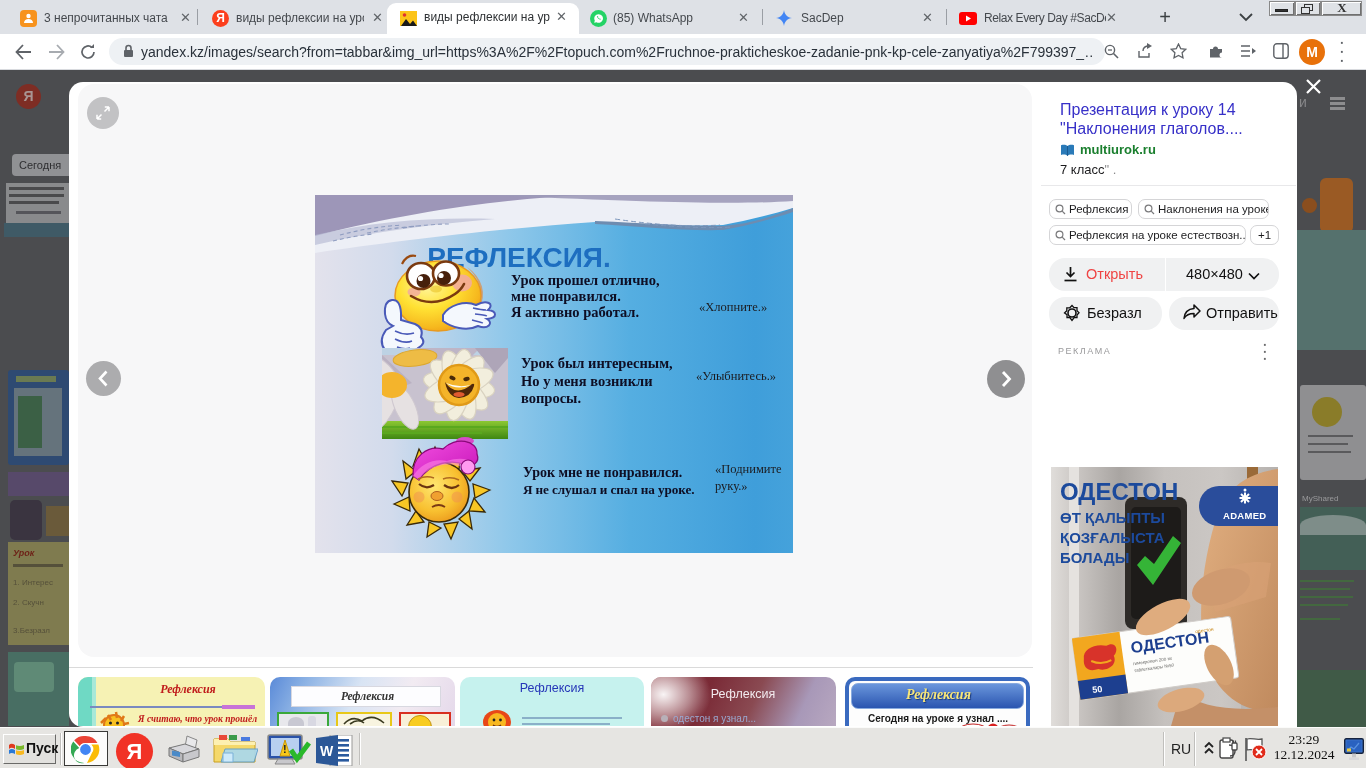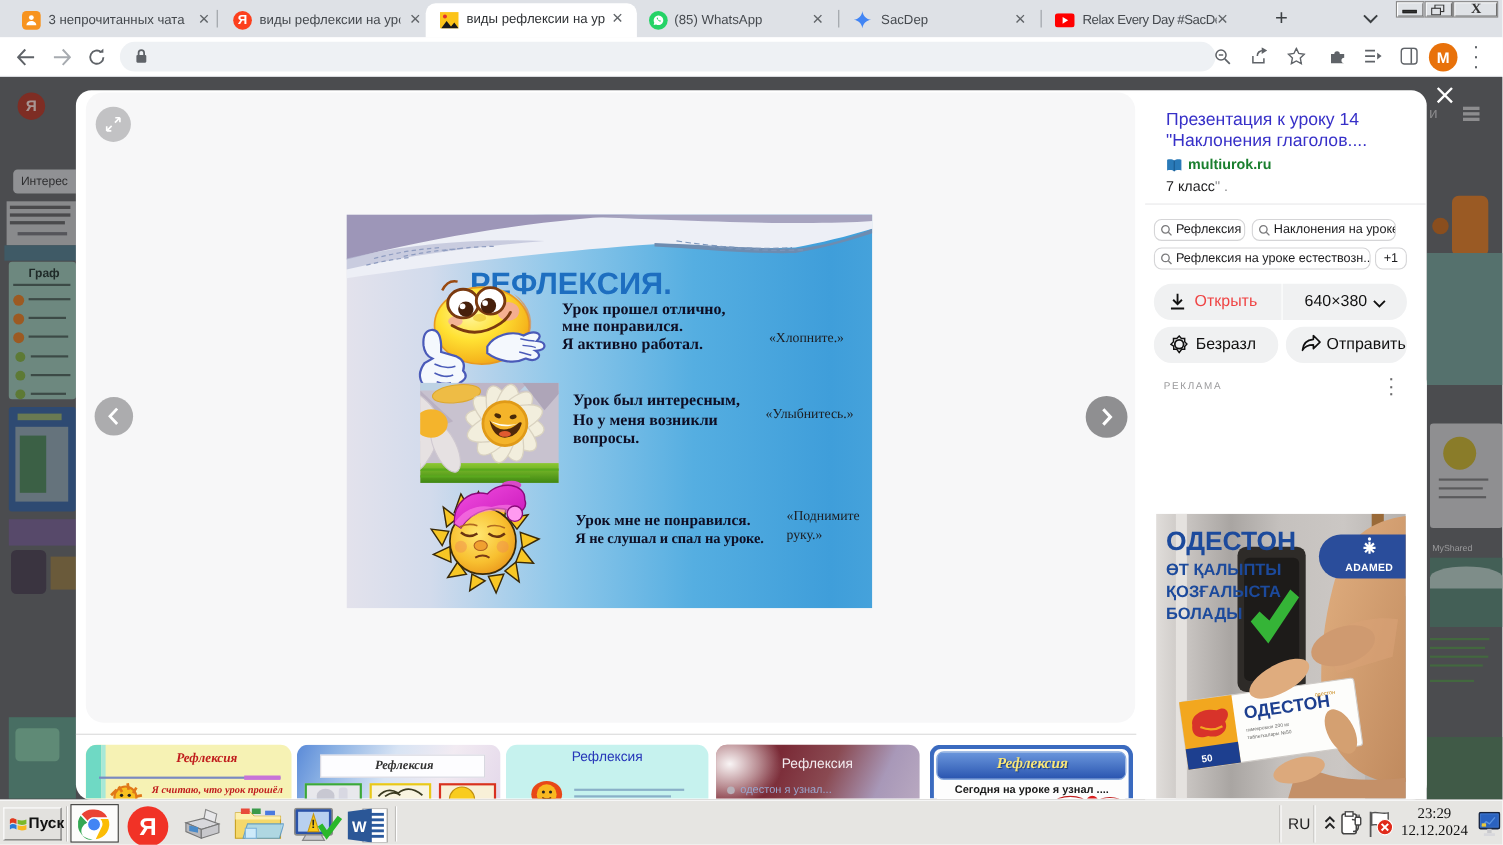--- a/index.html
+++ b/index.html
@@ -94,20 +94,21 @@
     </svg>
   <svg class="abs" style="left:80px;top:10px" width="16" height="16" viewBox="0 0 16 16">
       <path d="M14 8a6 6 0 1 1-2-4.5" stroke="#5f6368" stroke-width="1.7" fill="none"></path>
       <path d="M14 0v4h-4z" fill="#5f6368"></path>
     </svg>
   <div class="abs" style="left:109px;top:4px;width:996px;height:27px;border-radius:14px;background:#eef1f4"></div>
   <svg class="abs" style="left:123px;top:10px" width="11" height="14" viewBox="0 0 11 14">
       <rect x="1" y="6" width="9" height="7" rx="1" fill="#5f6368"></rect>
       <path d="M3 6V4a2.5 2.5 0 0 1 5 0v2" stroke="#5f6368" stroke-width="1.6" fill="none"></path>
     </svg>
+  <div class="abs" style="left:141px;top:10px;width:952px;font-size:14px;color:#29313a;letter-spacing:0px;white-space:nowrap;overflow:hidden">yandex.kz/images/search?from=tabbar&amp;img_url=https%3A%2F%2Ftopuch.com%2Fruchnoe-prakticheskoe-zadanie-pnk-kp-cele-zanyatiya%2F799397_…</div>
   <svg class="abs" style="left:1104px;top:10px" width="15" height="15" viewBox="0 0 15 15">
       <circle cx="6" cy="6" r="4.6" stroke="#5f6368" stroke-width="1.4" fill="none"></circle>
       <path d="M9.5 9.5L14 14" stroke="#5f6368" stroke-width="1.6"></path>
       <path d="M4 6h4" stroke="#5f6368" stroke-width="1.3"></path>
     </svg>
   <svg class="abs" style="left:1137px;top:9px" width="16" height="16" viewBox="0 0 16 16">
       <path d="M2 8v6h10v-4" stroke="#5f6368" stroke-width="1.4" fill="none"></path>
       <path d="M6 8c0-3 2-5 6-5" stroke="#5f6368" stroke-width="1.4" fill="none"></path>
       <path d="M10 0l5 3-5 3z" fill="#5f6368"></path>
     </svg>
@@ -125,52 +126,43 @@
       <rect x="0.8" y="0.8" width="14.4" height="14.4" rx="3" stroke="#5f6368" stroke-width="1.4" fill="none"></rect>
       <path d="M10 1v14" stroke="#5f6368" stroke-width="1.4"></path>
     </svg>
   <div class="abs" style="left:1299px;top:5px;width:26px;height:26px;border-radius:50%;background:#e8710a;color:#fff;font-size:14px;font-weight:bold;text-align:center;line-height:26px">M</div>
   <div class="abs" style="left:1340px;top:4px;width:4px;height:26px;color:#5f6368;font-size:13px;line-height:9px;font-weight:bold">∙<br>∙<br>∙</div>
 </div>
 
 <div id="content" class="abs" style="left:0;top:70px;width:1366px;height:657px;background:#4b4c4f;overflow:hidden">
 
   <div class="abs" style="left:16px;top:14px;width:25px;height:25px;border-radius:50%;background:#7e2d24;color:#a89593;font-weight:bold;font-size:14px;text-align:center;line-height:25px">Я</div>
-  <div class="abs" style="left:12px;top:84px;width:57px;height:22px;background:#909194;border-radius:4px 0 0 4px;color:#2e2e30;font-size:11px;line-height:22px;padding-left:7px">Интерес</div>
+  <div class="abs" style="left:12px;top:84px;width:57px;height:22px;background:#909194;border-radius:4px 0 0 4px;color:#2e2e30;font-size:11px;line-height:22px;padding-left:7px">Сегодня</div>
   <div class="abs" style="left:6px;top:113px;width:63px;height:40px;background:#898a8c">
    <div class="abs" style="left:3px;top:4px;width:55px;height:3px;background:#4a4a4c"></div>
    <div class="abs" style="left:3px;top:11px;width:55px;height:3px;background:#4a4a4c"></div>
    <div class="abs" style="left:3px;top:18px;width:50px;height:3px;background:#4a4a4c"></div>
    <div class="abs" style="left:10px;top:28px;width:45px;height:3px;background:#55555a"></div>
   </div>
   <div class="abs" style="left:4px;top:153px;width:65px;height:14px;background:#3f5a66"></div>
-  <div class="abs" style="left:8px;top:168px;width:61px;height:125px;background:#6d887f;border-radius:3px">
-   <div class="abs" style="left:18px;top:5px;color:#1f2a28;font-weight:bold;font-size:11px">Граф</div>
-   <div class="abs" style="left:4px;top:20px;width:52px;height:2px;background:#3c4a46"></div>
-   <div class="abs" style="left:4px;top:30px;width:10px;height:10px;border-radius:50%;background:#9c5a22"></div>
-   <div class="abs" style="left:4px;top:47px;width:10px;height:10px;border-radius:50%;background:#9c5a22"></div>
-   <div class="abs" style="left:4px;top:64px;width:10px;height:10px;border-radius:50%;background:#9c5a22"></div>
-   <div class="abs" style="left:18px;top:33px;width:38px;height:2px;background:#3c4a46"></div>
-   <div class="abs" style="left:18px;top:50px;width:34px;height:2px;background:#3c4a46"></div>
-   <div class="abs" style="left:18px;top:67px;width:36px;height:2px;background:#3c4a46"></div>
-   <div class="abs" style="left:6px;top:82px;width:9px;height:9px;border-radius:50%;background:#5d7a35"></div>
-   <div class="abs" style="left:6px;top:99px;width:9px;height:9px;border-radius:50%;background:#5d7a35"></div>
-   <div class="abs" style="left:6px;top:116px;width:9px;height:9px;border-radius:50%;background:#5d7a35"></div>
-   <div class="abs" style="left:20px;top:85px;width:34px;height:2px;background:#3c4a46"></div>
-   <div class="abs" style="left:20px;top:102px;width:36px;height:2px;background:#3c4a46"></div>
-   <div class="abs" style="left:20px;top:119px;width:32px;height:2px;background:#3c4a46"></div>
-  </div>
   <div class="abs" style="left:8px;top:300px;width:61px;height:95px;background:#2e4a72;border-radius:3px">
    <div class="abs" style="left:8px;top:6px;width:40px;height:6px;background:#6a7a52"></div>
    <div class="abs" style="left:6px;top:18px;width:48px;height:68px;background:#65737c"></div>
    <div class="abs" style="left:10px;top:26px;width:24px;height:52px;background:#3b6045"></div>
   </div>
   <div class="abs" style="left:8px;top:402px;width:61px;height:24px;background:#57496a"></div>
   <div class="abs" style="left:10px;top:430px;width:32px;height:40px;background:#3a3440;border-radius:5px"></div>
   <div class="abs" style="left:46px;top:436px;width:23px;height:30px;background:#6a5a3a"></div>
+  <div class="abs" style="left:8px;top:472px;width:61px;height:103px;background:#7f7b4f">
+   <div class="abs" style="left:5px;top:6px;color:#6e2318;font-weight:bold;font-size:9px;font-style:italic">Урок</div>
+   <div class="abs" style="left:5px;top:22px;width:50px;height:3px;background:#55503a"></div>
+   <div class="abs" style="left:5px;top:36px;color:#55503a;font-size:8px">1. Интерес</div>
+   <div class="abs" style="left:5px;top:56px;color:#55503a;font-size:8px">2. Скучн</div>
+   <div class="abs" style="left:5px;top:84px;color:#55503a;font-size:8px">3.Безразл</div>
+  </div>
   <div class="abs" style="left:8px;top:582px;width:61px;height:74px;background:#486e63">
    <div class="abs" style="left:6px;top:10px;width:40px;height:30px;background:#5f8a76;border-radius:4px"></div>
   </div>
 
   <div class="abs" style="left:1299px;top:24px;color:#88888a;font-size:14px">и</div>
   <div class="abs" style="left:1330px;top:27px;width:15px;height:2.5px;background:#8d8d8f"></div>
   <div class="abs" style="left:1330px;top:32px;width:15px;height:2.5px;background:#8d8d8f"></div>
   <div class="abs" style="left:1330px;top:37px;width:15px;height:2.5px;background:#8d8d8f"></div>
   <div class="abs" style="left:1320px;top:108px;width:33px;height:55px;background:#9a5a24;border-radius:6px"></div>
   <div class="abs" style="left:1302px;top:128px;width:15px;height:15px;border-radius:50%;background:#8a4e1e"></div>
@@ -390,21 +382,21 @@
         <path d="M7.2 7.2L10 10" stroke="#7a7a7c" stroke-width="1.2"></path>
       </svg>
    <div class="abs" style="left:209px;top:141px;width:29px;height:20px;border:1px solid #d5d5d7;border-radius:7px;font-size:11.5px;color:#1c1c1e;line-height:18px;white-space:nowrap;overflow:hidden;text-align:center">+1</div>
    <div class="abs" style="left:8px;top:174px;width:116px;height:33px;background:#f0f1f2;border-radius:16px 0 0 16px"></div>
    <div class="abs" style="left:125px;top:174px;width:113px;height:33px;background:#f0f1f2;border-radius:0 16px 16px 0"></div>
    <svg class="abs" style="left:22px;top:182px" width="15" height="16" viewBox="0 0 15 16">
         <path d="M7.5 1v9M3.5 6.5l4 4 4-4" stroke="#111" stroke-width="1.7" fill="none"></path>
         <path d="M1.5 14.5h12" stroke="#111" stroke-width="1.7"></path>
       </svg>
    <div class="abs" style="left:45px;top:182px;color:#ef4444;font-size:14.5px">Открыть</div>
-   <div class="abs" style="left:145px;top:182px;color:#111;font-size:14.5px">640×380</div>
+   <div class="abs" style="left:145px;top:182px;color:#111;font-size:14.5px">480×480</div>
    <svg class="abs" style="left:207px;top:188px" width="12" height="8" viewBox="0 0 12 8">
         <path d="M1 1.5l5 5 5-5" stroke="#111" stroke-width="1.7" fill="none"></path>
       </svg>
    <div class="abs" style="left:8px;top:213px;width:113px;height:33px;background:#f0f1f2;border-radius:16px"></div>
    <div class="abs" style="left:128px;top:213px;width:110px;height:33px;background:#f0f1f2;border-radius:16px"></div>
    <svg class="abs" style="left:22px;top:220px" width="18" height="18" viewBox="0 0 18 18">
         <circle cx="9" cy="9" r="4" stroke="#111" stroke-width="1.6" fill="none"></circle>
         <path d="M9 1.5l2 2.2h3v3l2 2-2 2.3v2.5h-2.8L9 16.5l-2.2-3H4v-2.8L1.5 9l2.3-2.3V3.8h3z" stroke="#111" stroke-width="1.3" fill="none"></path>
       </svg>
    <div class="abs" style="left:46px;top:221px;color:#111;font-size:14.5px">Безразл</div>

